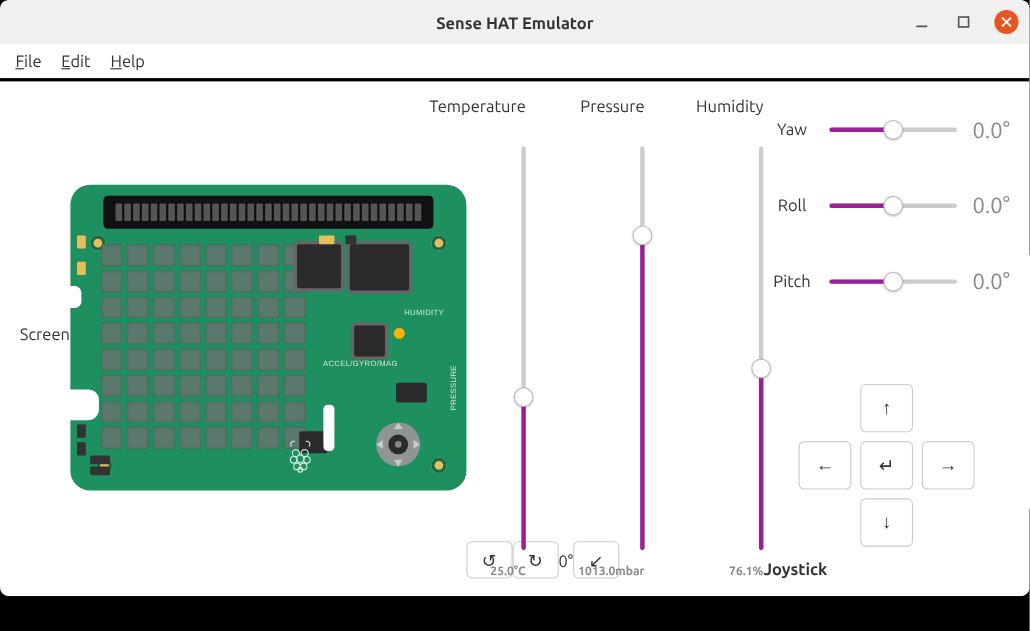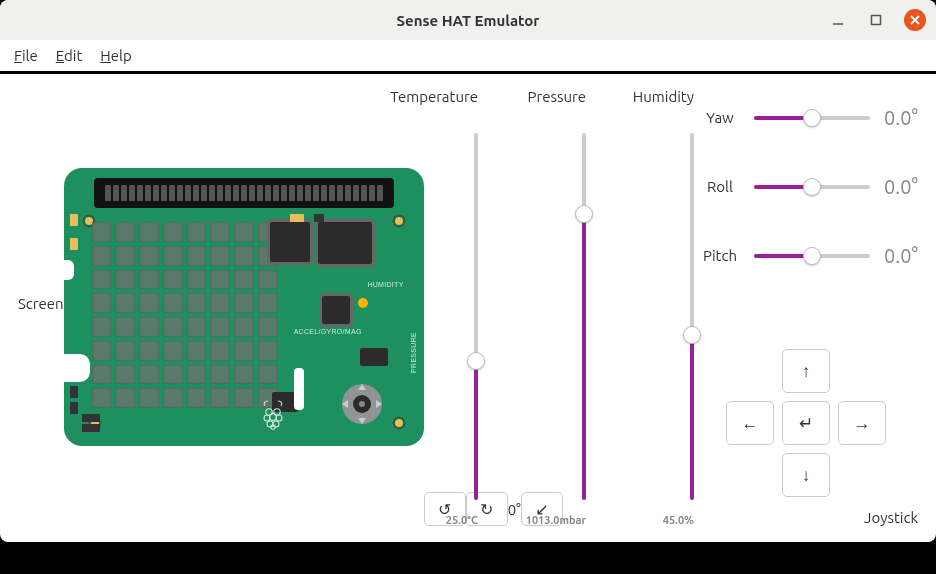--- a/index.html
+++ b/index.html
@@ -51,21 +51,21 @@
 .orow { display:flex; align-items:center; gap:8px; margin: 18px 0 28px 0; }
 .orow .olabel { width:52px; text-align:center; color:#333; }
 .hslider { flex:1; height:4px; background:#ccc; border-radius:2px; position:relative; }
 .hslider .hfill { position:absolute; left:0; top:0; bottom:0; background:#9a1f9a; border-radius:2px; }
 .hslider .hthumb { position:absolute; top:50%; transform:translate(-50%,-50%); width:18px; height:18px; border-radius:50%; background:#fff; border:1px solid #bbb; box-shadow:0 1px 2px rgba(0,0,0,.2); }
 .orow .ovalue { width:40px; text-align:right; color:#888; font-size:20px; }
 
 .joy-pad { margin-top:auto; display:grid; grid-template-columns:repeat(3,48px); grid-template-rows:repeat(3,44px); gap:8px; justify-content:center; }
 .joy-pad .jbtn { border:1px solid #ccc; border-radius:5px; background:#fff; display:flex; align-items:center; justify-content:center; font-size:17px; }
 .joy-pad .blank { border:none; background:transparent; }
-.joy-title { text-align:right; margin-top:12px; color:#333; }
+.joy-title { text-align:left; margin-top:12px; color:#333;font-weight:bold; }
 
 .notch { position:absolute; background:#fff; }
 </style>
 </head>
 <body>
 
 <div class="window">
   <div class="titlebar">
     <div class="title">Sense HAT Emulator</div>
     <div class="win-btns">
@@ -295,21 +295,21 @@
           <div class="vslider-thumb" style="bottom:78%; transform:translate(-50%,50%);"></div>
         </div>
         <div class="value">1013.0mbar</div>
       </div>
       <div class="vsensor">
         <div class="title">Humidity</div>
         <div class="vslider-track">
           <div class="vslider-fill" style="height:45%;"></div>
           <div class="vslider-thumb" style="bottom:45%; transform:translate(-50%,50%);"></div>
         </div>
-        <div class="value">45.0%</div>
+        <div class="value">76.1%</div>
       </div>
     </div>
 
     <div class="col-right">
 
       <div class="orow">
         <div class="olabel">Yaw</div>
         <div class="hslider">
           <div class="hfill" style="width:50%;"></div>
           <div class="hthumb" style="left:50%;"></div>

